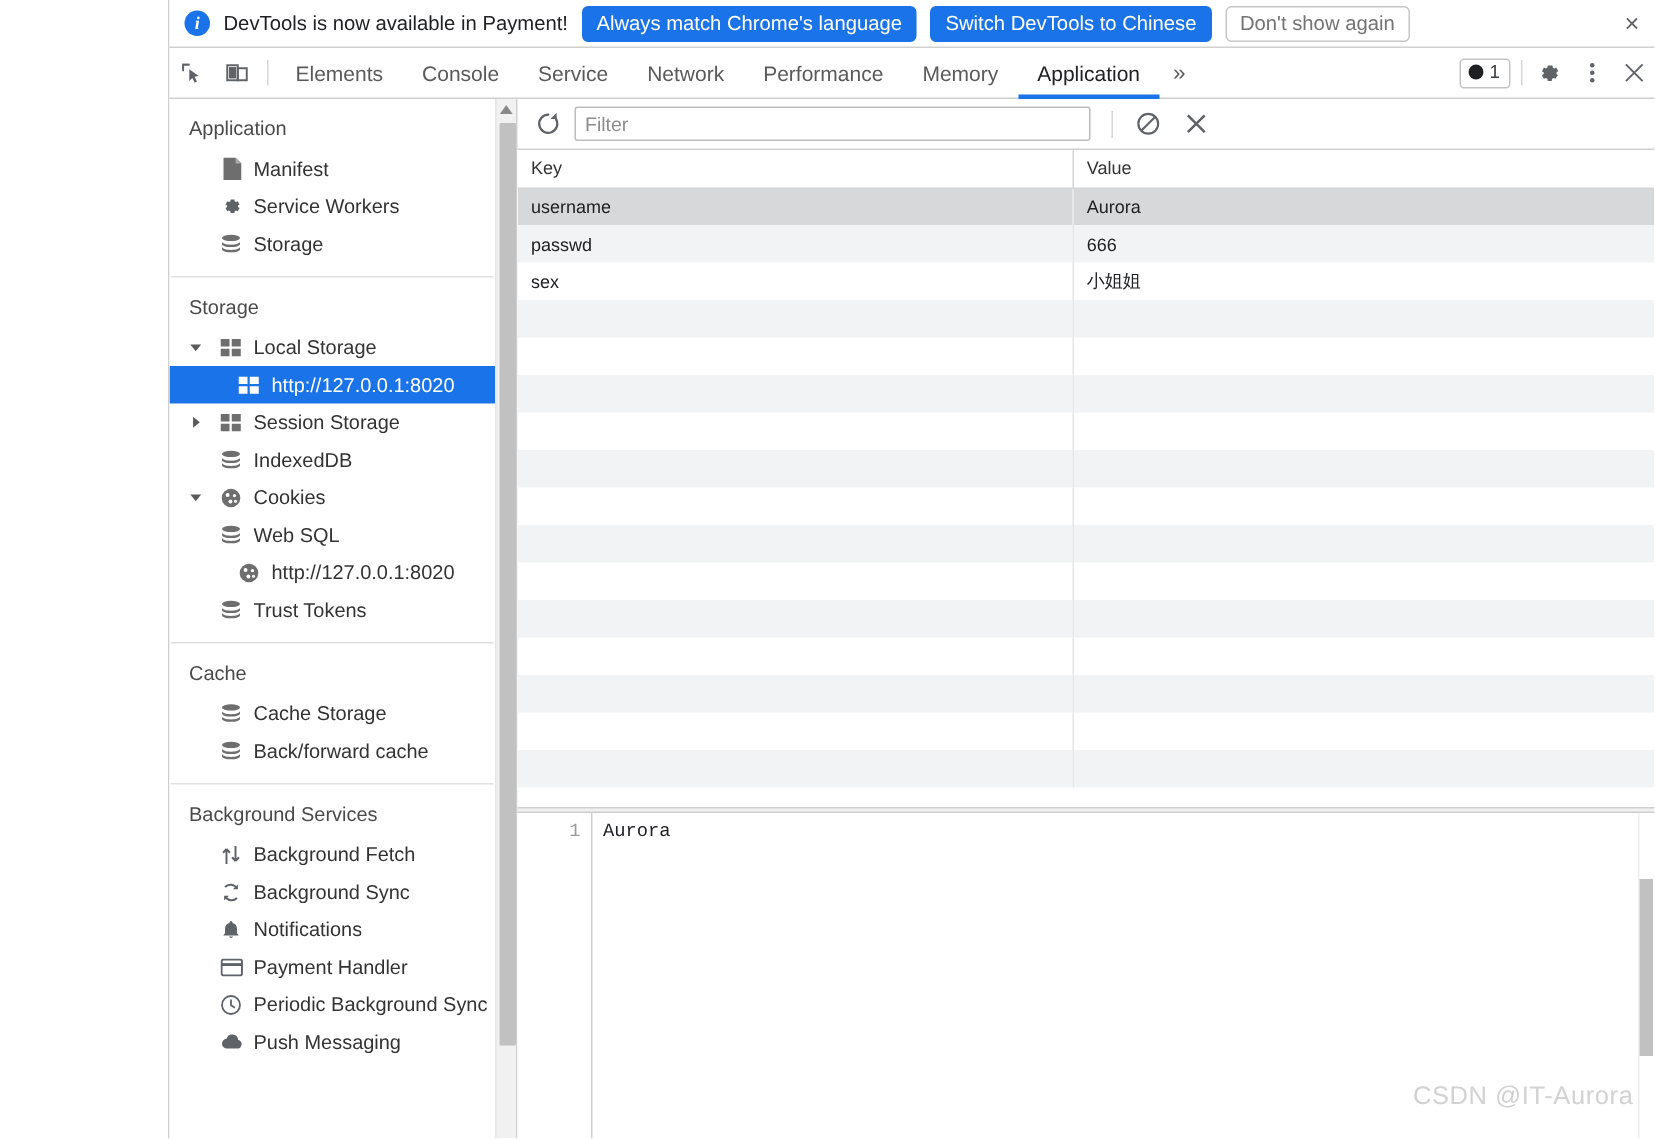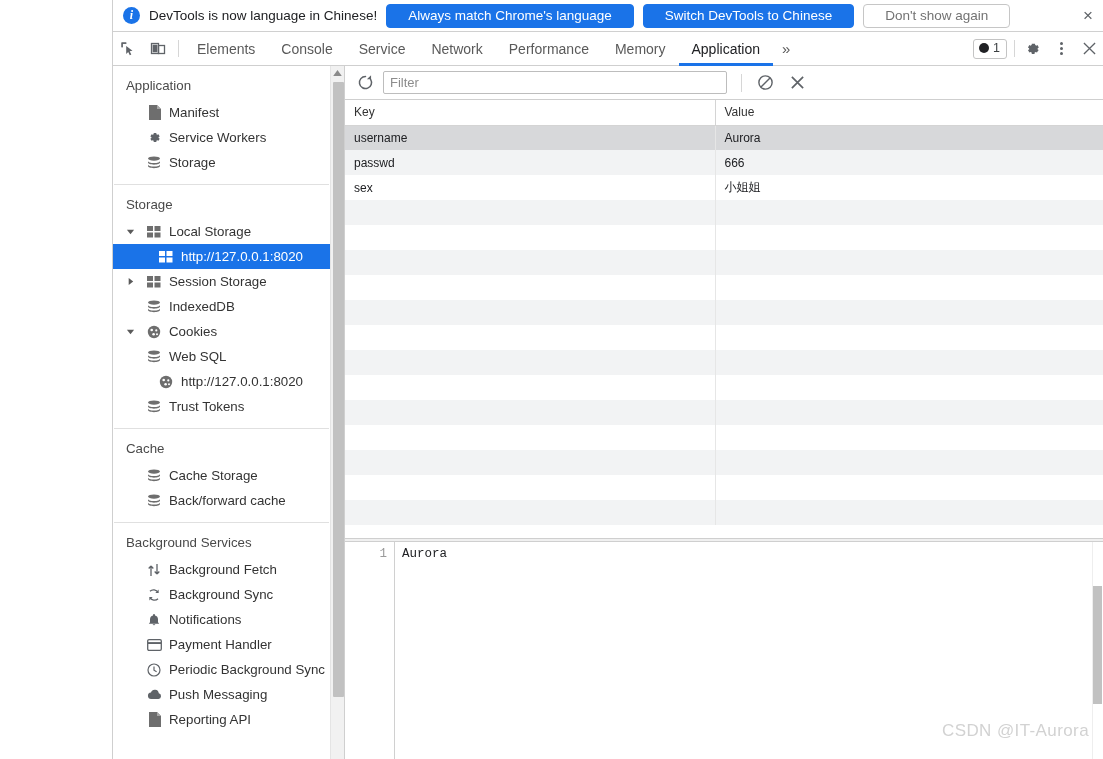--- a/index.html
+++ b/index.html
@@ -49,21 +49,21 @@
     font-family: "Liberation Serif", serif;
   }
   .infobar-text {
     font-size: 13.5px;
     color: #202124;
     white-space: nowrap;
   }
   .ib-btn {
     font-size: 13.5px;
     border-radius: 4px;
-    padding: 3px 21px 4px;
+    padding: 3px 9px 4px;
     white-space: nowrap;
     cursor: pointer;
     line-height: 17px;
     height: 24px;
     display: flex; align-items: center;
   }
   .ib-btn.primary {
     background: #1a73e8;
     color: #ffffff;
     border: 1px solid #1a73e8;
@@ -371,21 +371,21 @@
   svg { display: block; }
 </style>
 </head>
 <body>
 
 <div id="root">
   <div id="devtools">
 
     <div class="infobar">
       <span class="info-circle">i</span>
-      <span class="infobar-text">DevTools is now language in Chinese!</span>
+      <span class="infobar-text">DevTools is now available in Payment!</span>
       <div class="ib-btn primary">Always match Chrome's language</div>
       <div class="ib-btn primary">Switch DevTools to Chinese</div>
       <div class="ib-btn secondary">Don't show again</div>
       <div class="infobar-spacer"></div>
       <div class="ib-close">×</div>
     </div>
 
     <div class="toolbar">
       <div class="tb-icon-btn">
         <svg width="16" height="16" viewBox="0 0 16 16">
@@ -689,30 +689,20 @@
             <div class="sb-item lvl2">
               <span class="twisty blank"></span>
               <span class="ic">
                 <svg width="15" height="11" viewBox="0 0 15 11">
                     <path d="M11.8 4.3A4 4 0 004 3.5 3.2 3.2 0 104.4 10h7.1a2.9 2.9 0 00.3-5.7z" fill="#5f6368"></path>
                   </svg>
               </span>
               <span class="sb-label">Push Messaging</span>
             </div>
 
-            <div class="sb-item lvl2">
-              <span class="twisty blank"></span>
-              <span class="ic">
-                <svg width="13" height="15" viewBox="0 0 13 15">
-                    <path d="M1 0h8l4 4v11H1z" fill="#6e6e6e"></path>
-                    <path d="M9 0l4 4H9z" fill="#a8a8a8"></path>
-                  </svg>
-              </span>
-              <span class="sb-label">Reporting API</span>
-            </div>
           </div>
         </div>
 
         <div class="sb-scrollbar">
           <div class="sb-arrow-up">
             <svg width="9" height="6" viewBox="0 0 10 7">
                 <path d="M5 0l5 7H0z" fill="#8a8a8a"></path>
               </svg>
           </div>
           <div class="sb-thumb"></div>

